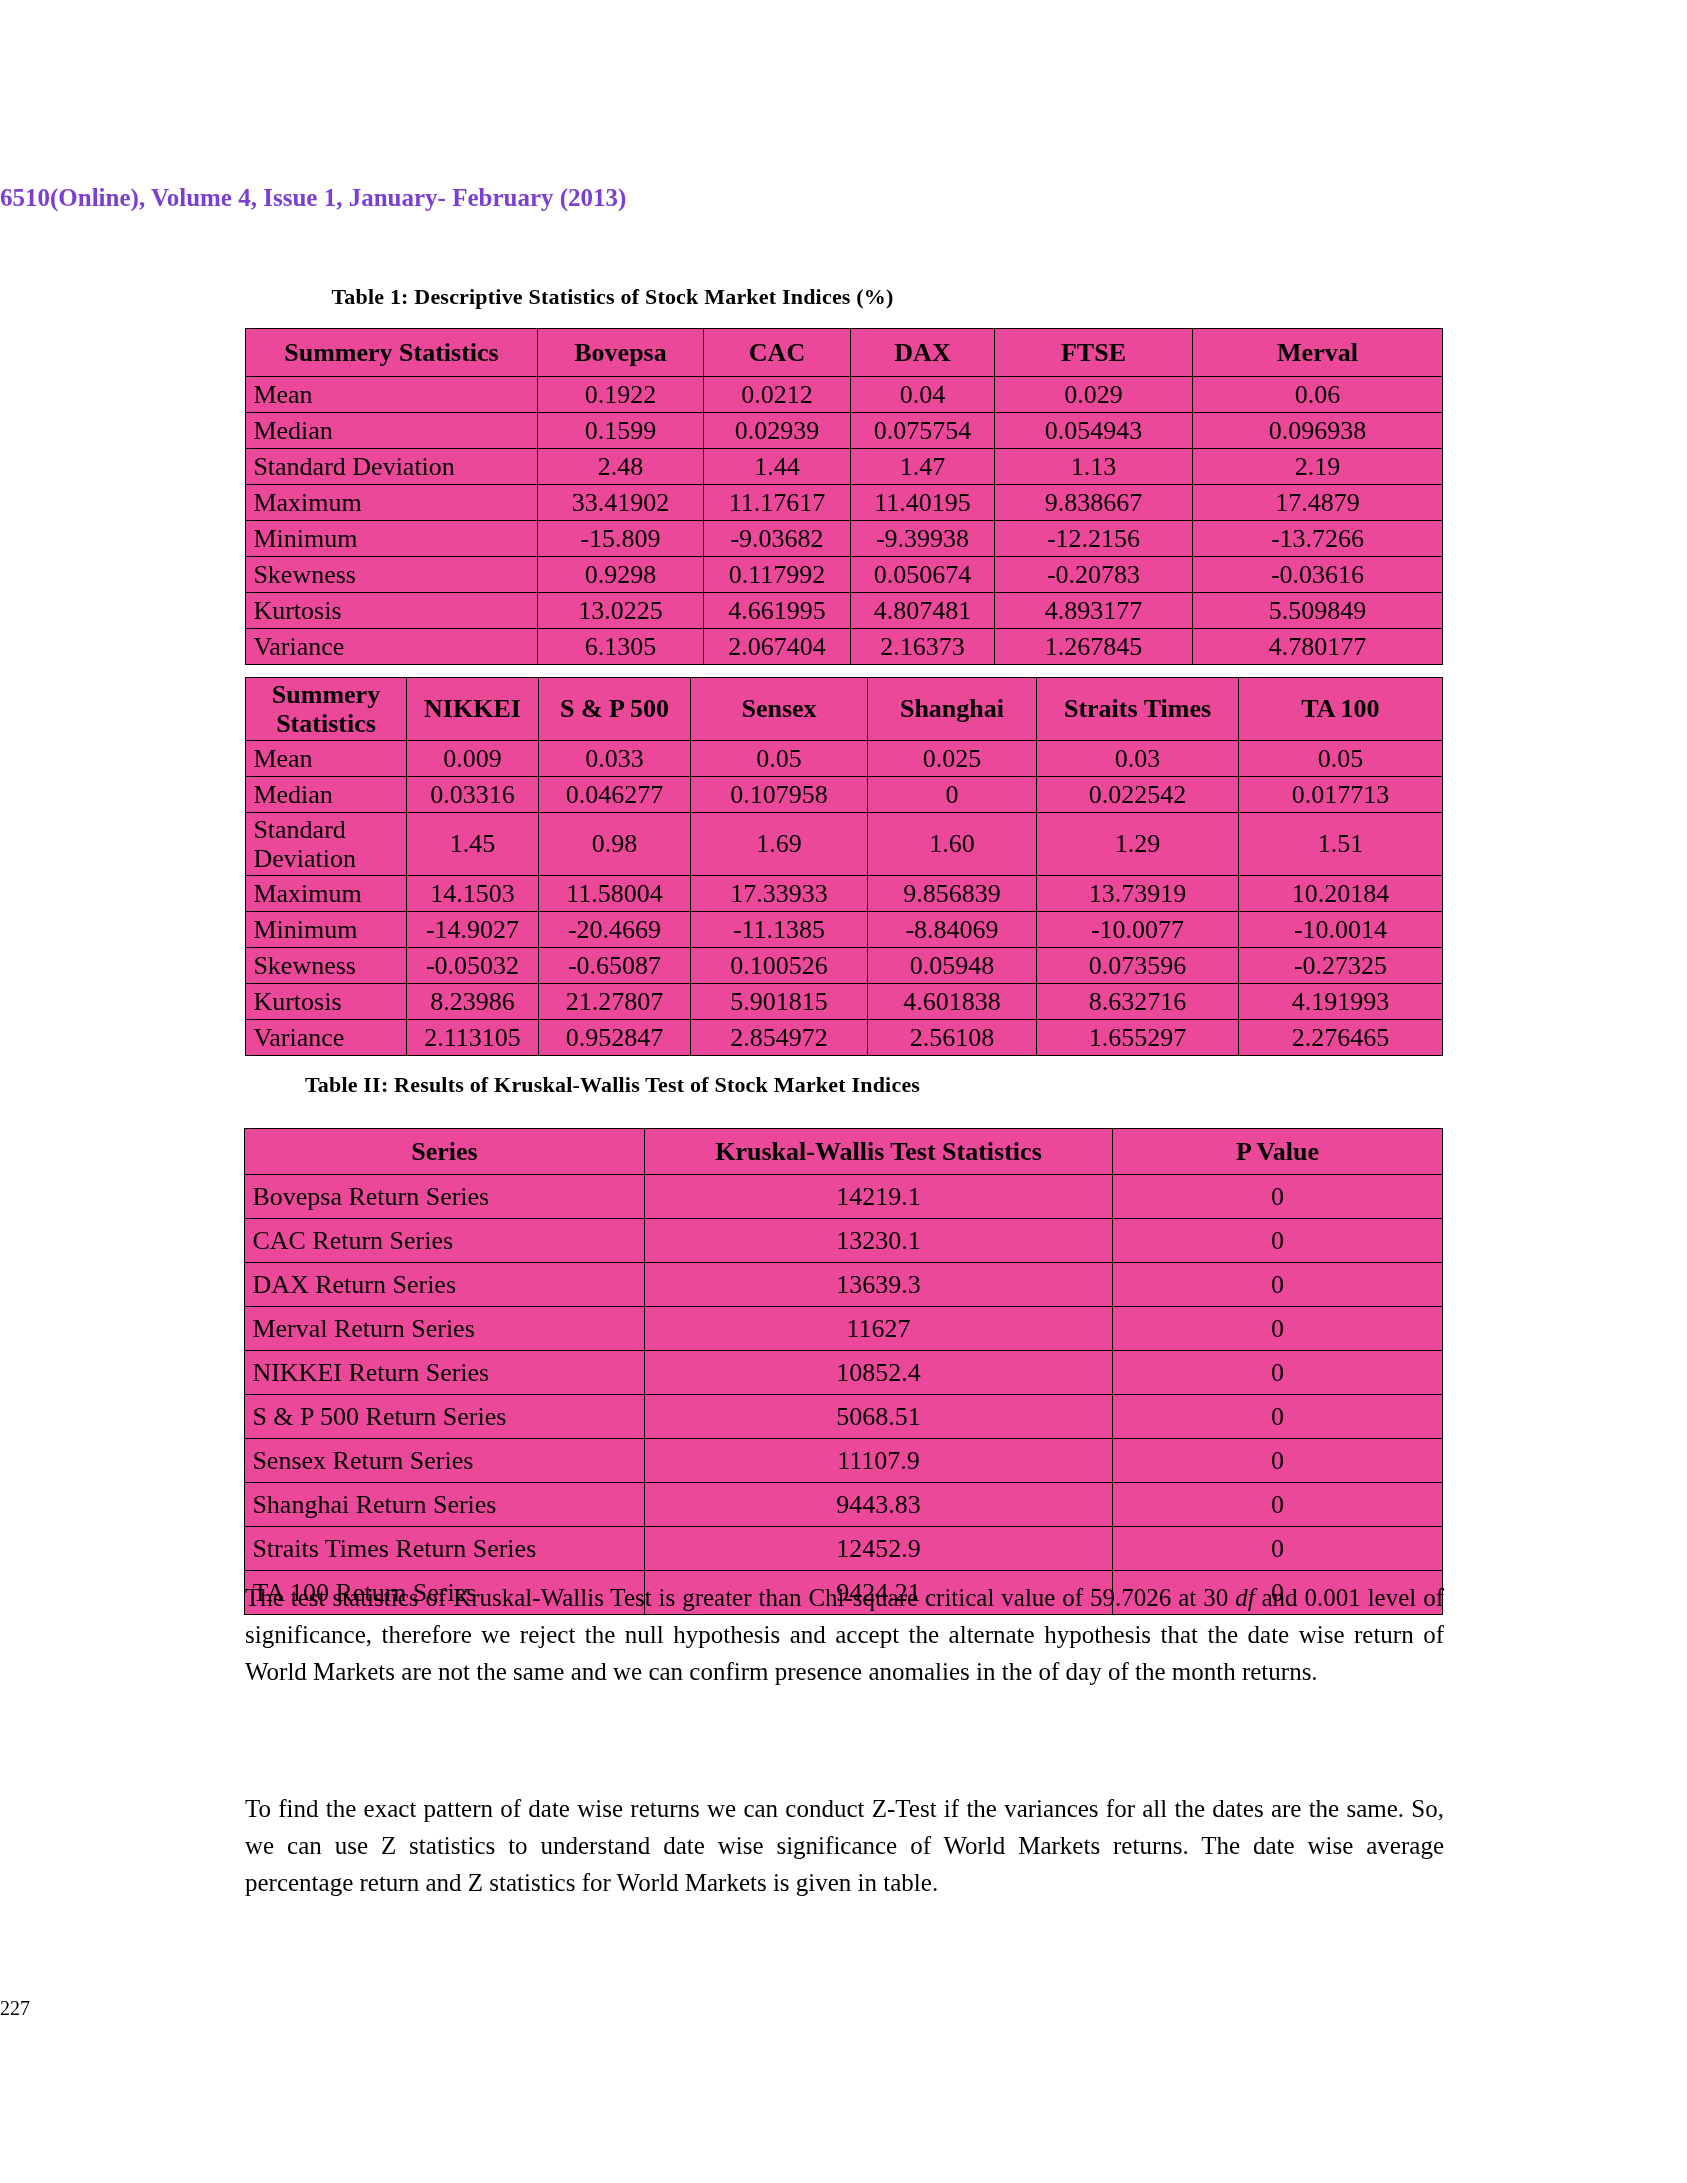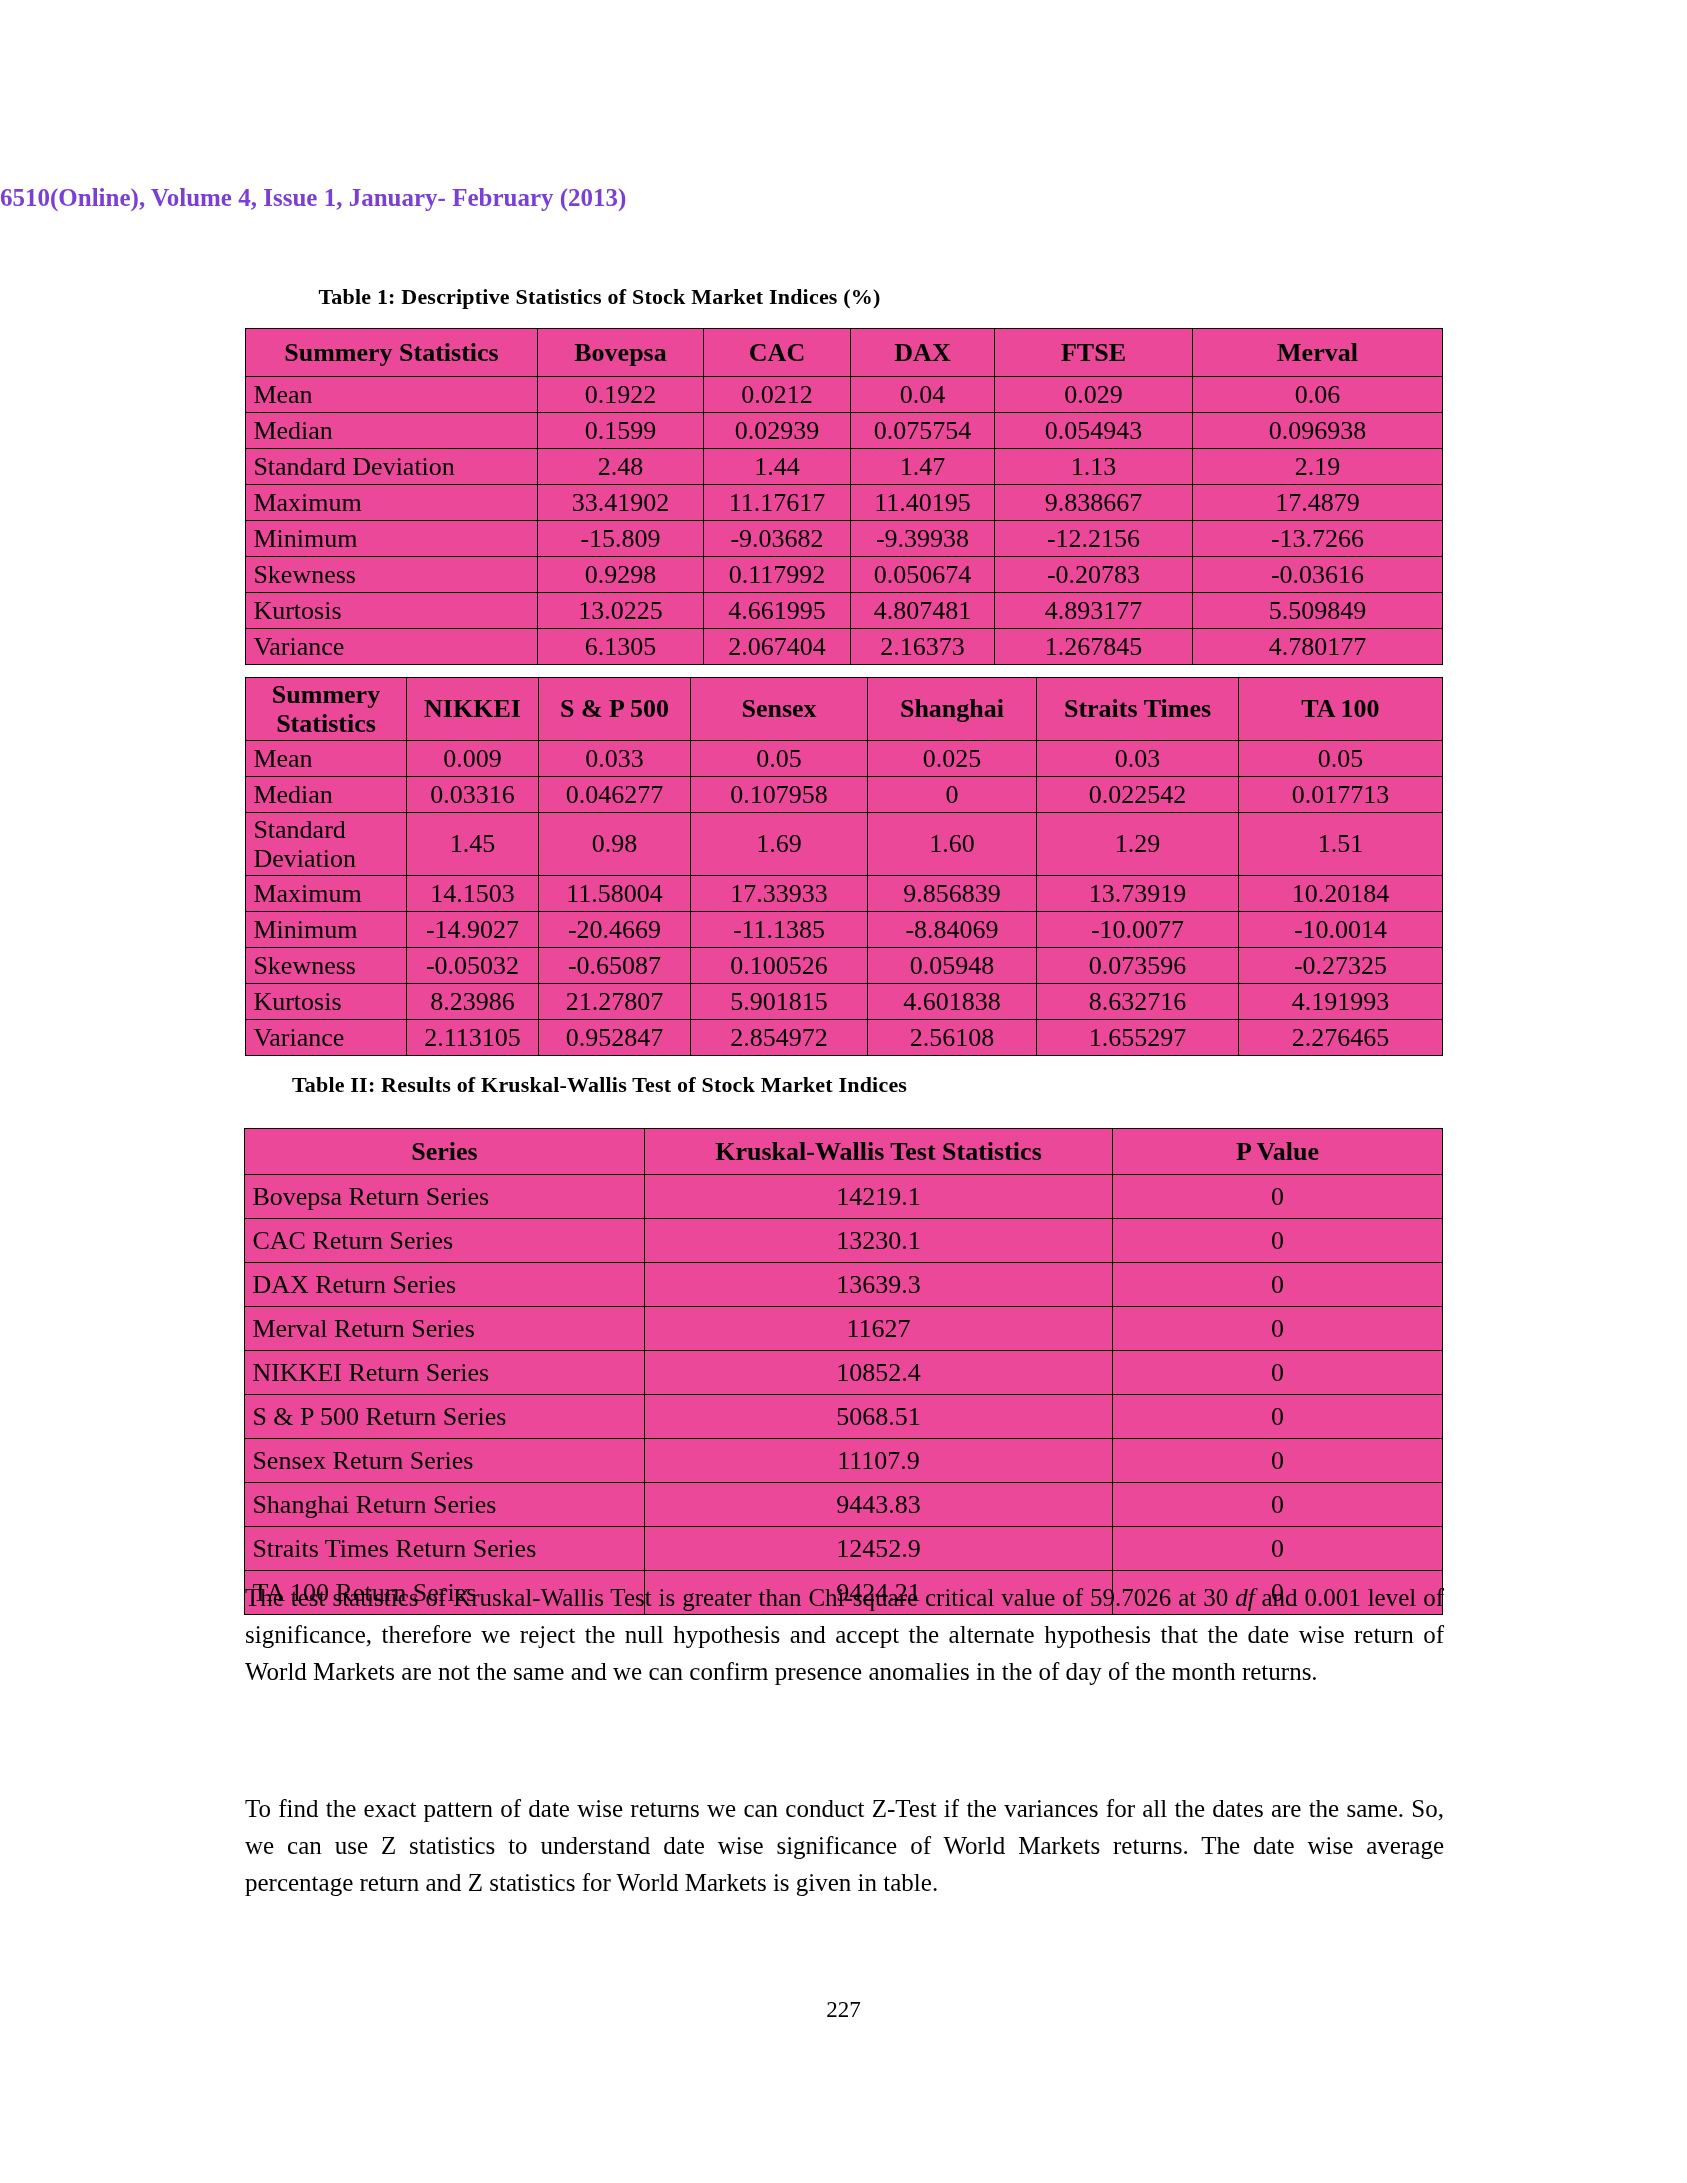--- a/index.html
+++ b/index.html
@@ -45,20 +45,21 @@
   .journal-header .line2 { display: block; }
 
   
   .caption {
     position: absolute;
     width: 1199px;
     text-align: center;
     font-weight: bold;
     font-size: 22px;
     letter-spacing: 0.2px;
+    padding-left: 13px;
   }
   #caption-table1 { top: 284px; }
   #caption-table2 { top: 1072px; }
 
   
   table.doc-table {
     position: absolute;
     border-collapse: collapse;
     table-layout: fixed;
     font-size: 26px;
@@ -111,22 +112,21 @@
   #para1 { left: 245px; top: 1555px; }
   #para2 { left: 245px; top: 1766px; }
   .ital { font-style: italic; }
 
   
   .page-number {
     position: absolute;
     left: 0;
     top: 1997px;
     width: 1687px;
-    text-align: center;
-    font-size: 23px;
+    font-size: 20px;
   }
 </style>
 </head>
 <body>
 
 <div class="page">
 
   <div class="journal-header">
     <span class="line2">6510(Online), Volume 4, Issue 1, January- February (2013)</span>
   </div>

